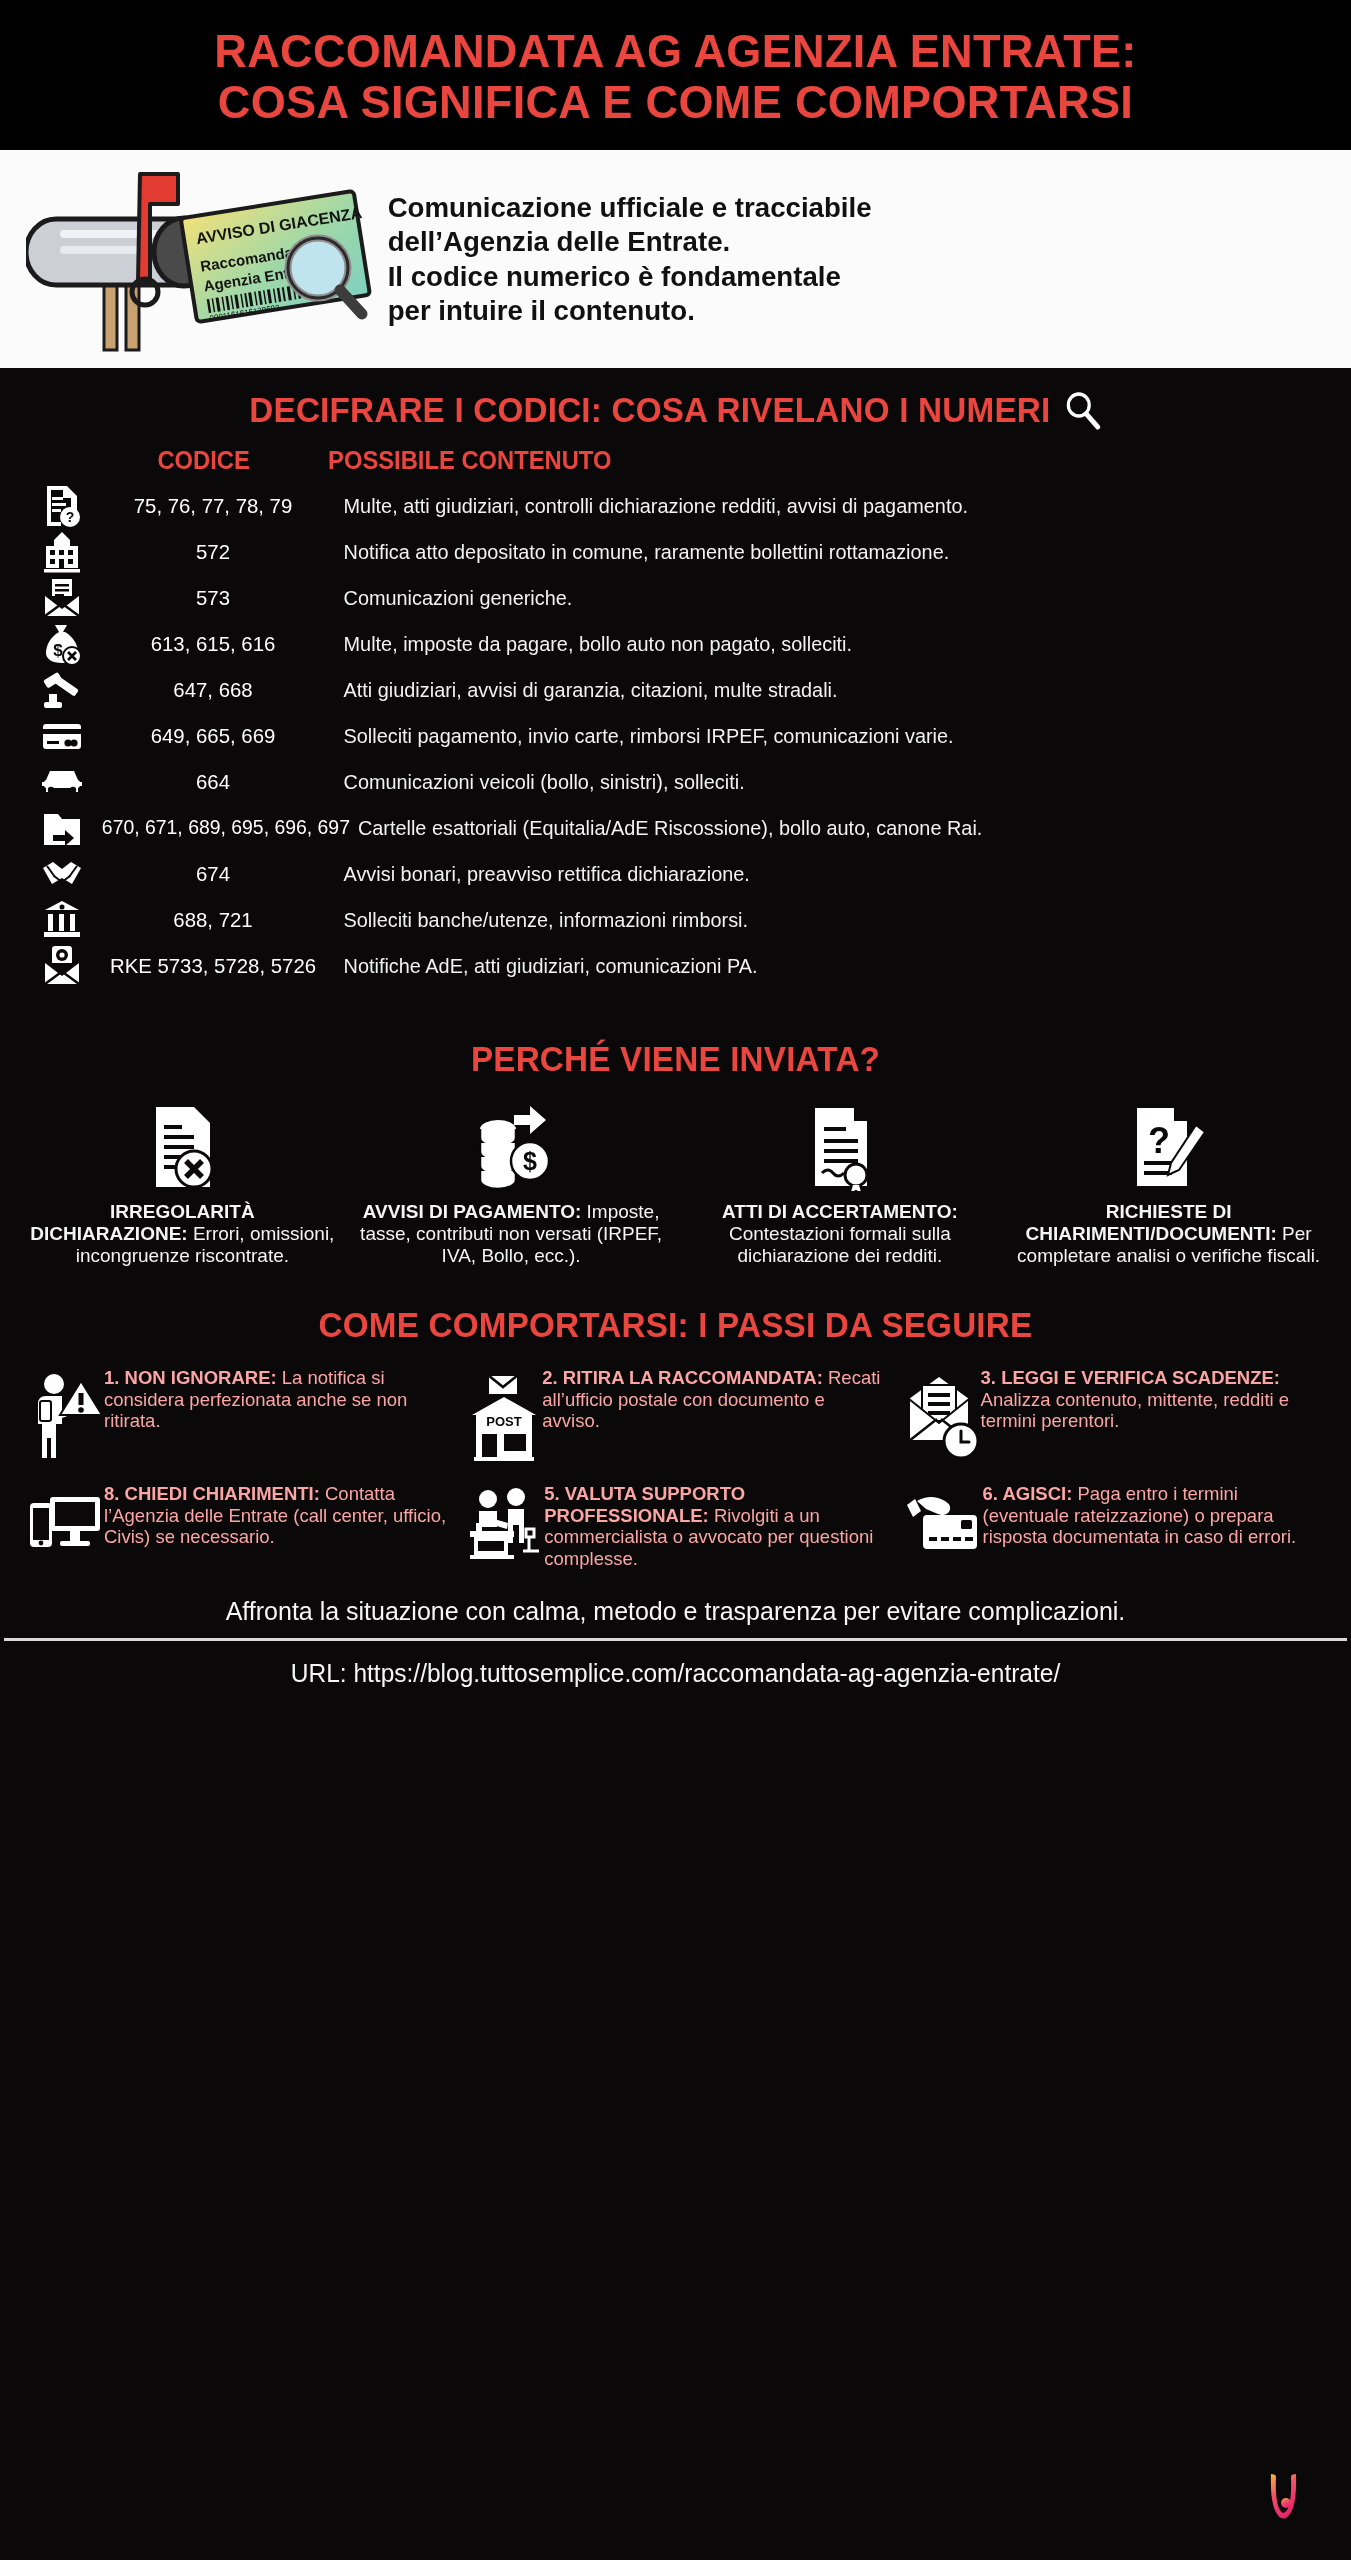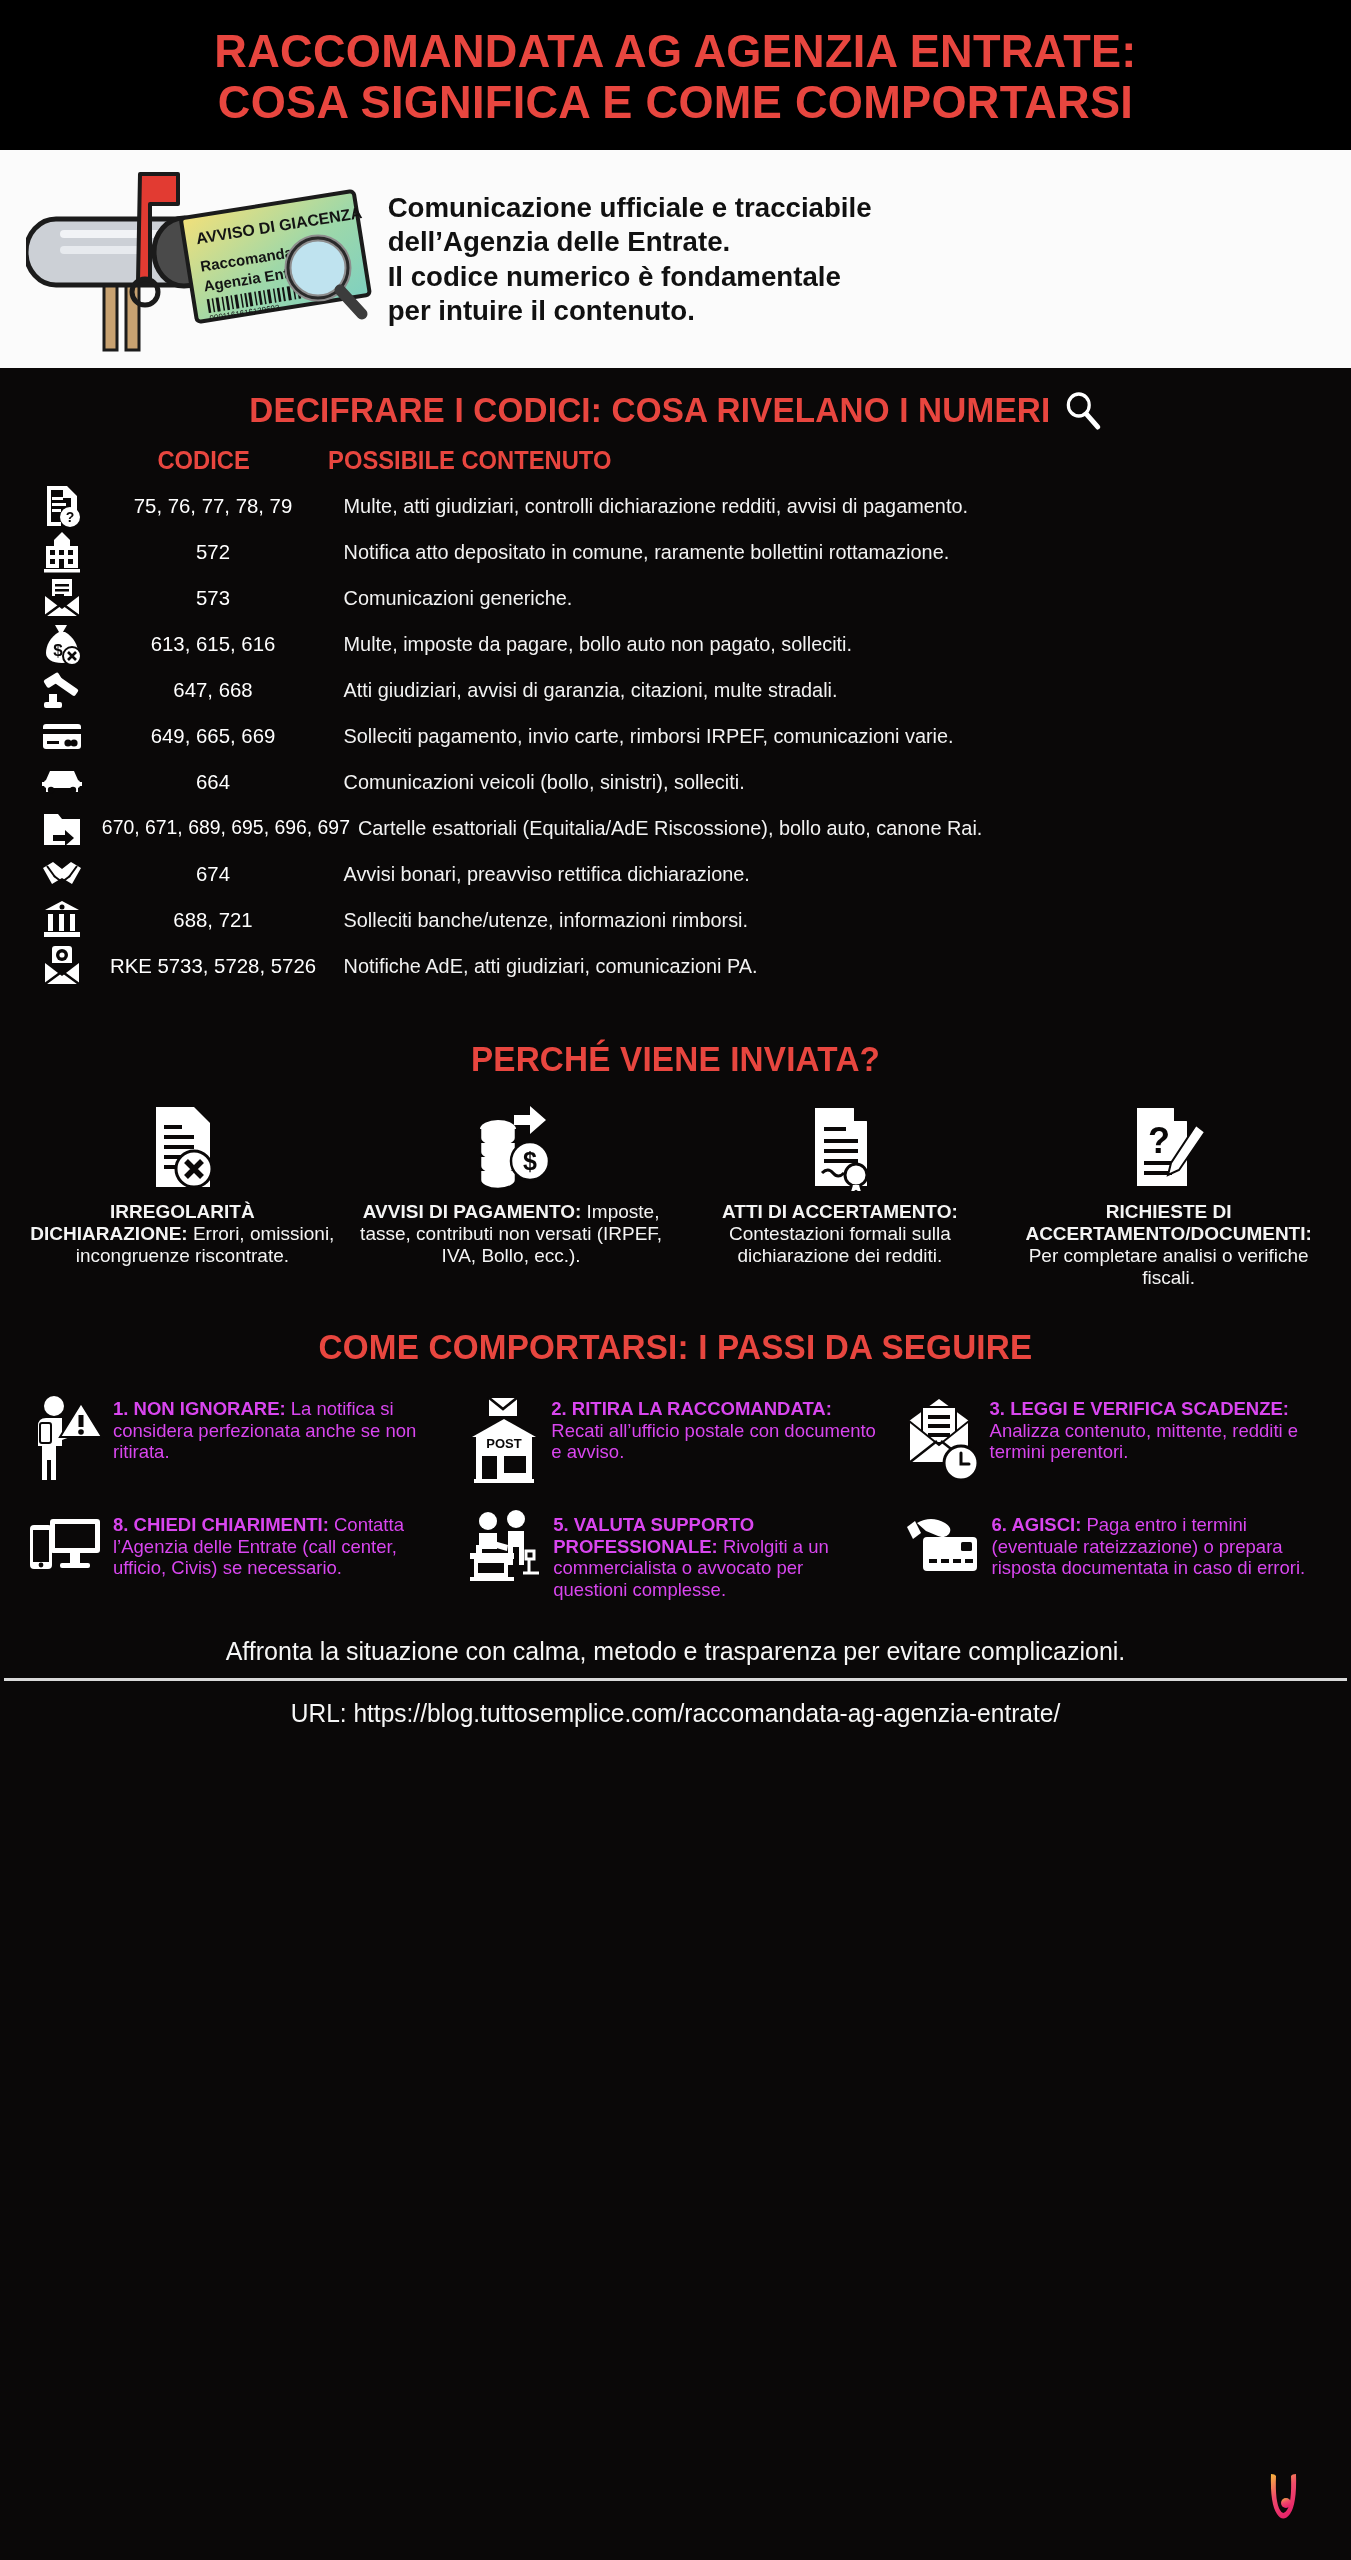--- a/index.html
+++ b/index.html
@@ -83,21 +83,21 @@
     font-family:"Liberation Sans Narrow","Liberation Sans", sans-serif;
   }
   .reason p b { font-weight:bold; }
 
   
   .steps { padding:10px 18px 0 18px; }
   .steps-grid { display:flex; flex-wrap:wrap; margin-top:16px; }
   .step { width:33.33%; display:flex; align-items:flex-start; box-sizing:border-box; padding:6px 8px 14px 8px; }
   .step .ic { flex:0 0 78px; display:flex; justify-content:flex-end; align-items:flex-start; padding-top:4px; }
   .step p {
-    margin:9px; font-size:18.5px; line-height:1.16; color:#d946ef;
+    margin:0; font-size:18.5px; line-height:1.16; color:#fca5a5;
     font-family:"Liberation Sans Narrow","Liberation Sans", sans-serif;
   }
   .step p b { font-weight:bold; }
 
   
   .closing {
     text-align:center; font-size:25.5px; color:#f6f6f6; padding:14px 20px 12px 20px;
     font-family:"Liberation Sans Narrow","Liberation Sans", sans-serif;
     transform:scaleX(.98);
   }
@@ -425,21 +425,21 @@
         <div class="ic">
           <svg width="86" height="88" viewBox="0 0 86 88">
               <path d="M10 4 h38 l14 14 v66 h-52 z" fill="#fff" stroke="#0a0808" stroke-width="2"></path>
               <path d="M48 4 v14 h14" fill="#0a0808"></path>
               <text x="33" y="50" font-size="36" font-weight="bold" text-anchor="middle" fill="#0a0808" font-family="Liberation Sans, sans-serif">?</text>
               <rect x="18" y="58" width="28" height="4" fill="#0a0808"></rect>
               <rect x="18" y="68" width="28" height="4" fill="#0a0808"></rect>
               <path d="M70 22 l9 7 l-26 38 l-11 5 l3 -12 z" fill="#fff" stroke="#0a0808" stroke-width="2"></path>
             </svg>
         </div>
-        <p><b>RICHIESTE DI ACCERTAMENTO/DOCUMENTI:</b><span> Per completare analisi o verifiche fiscali.</span></p>
+        <p><b>RICHIESTE DI CHIARIMENTI/DOCUMENTI:</b><span> Per completare analisi o verifiche fiscali.</span></p>
       </div>
     </div>
   </div>
 
   <div class="steps">
     <div class="sec-head" style="margin-top:28px;">COME COMPORTARSI: I PASSI DA SEGUIRE</div>
     <div class="steps-grid">
 
       <div class="step">
         <div class="ic">

